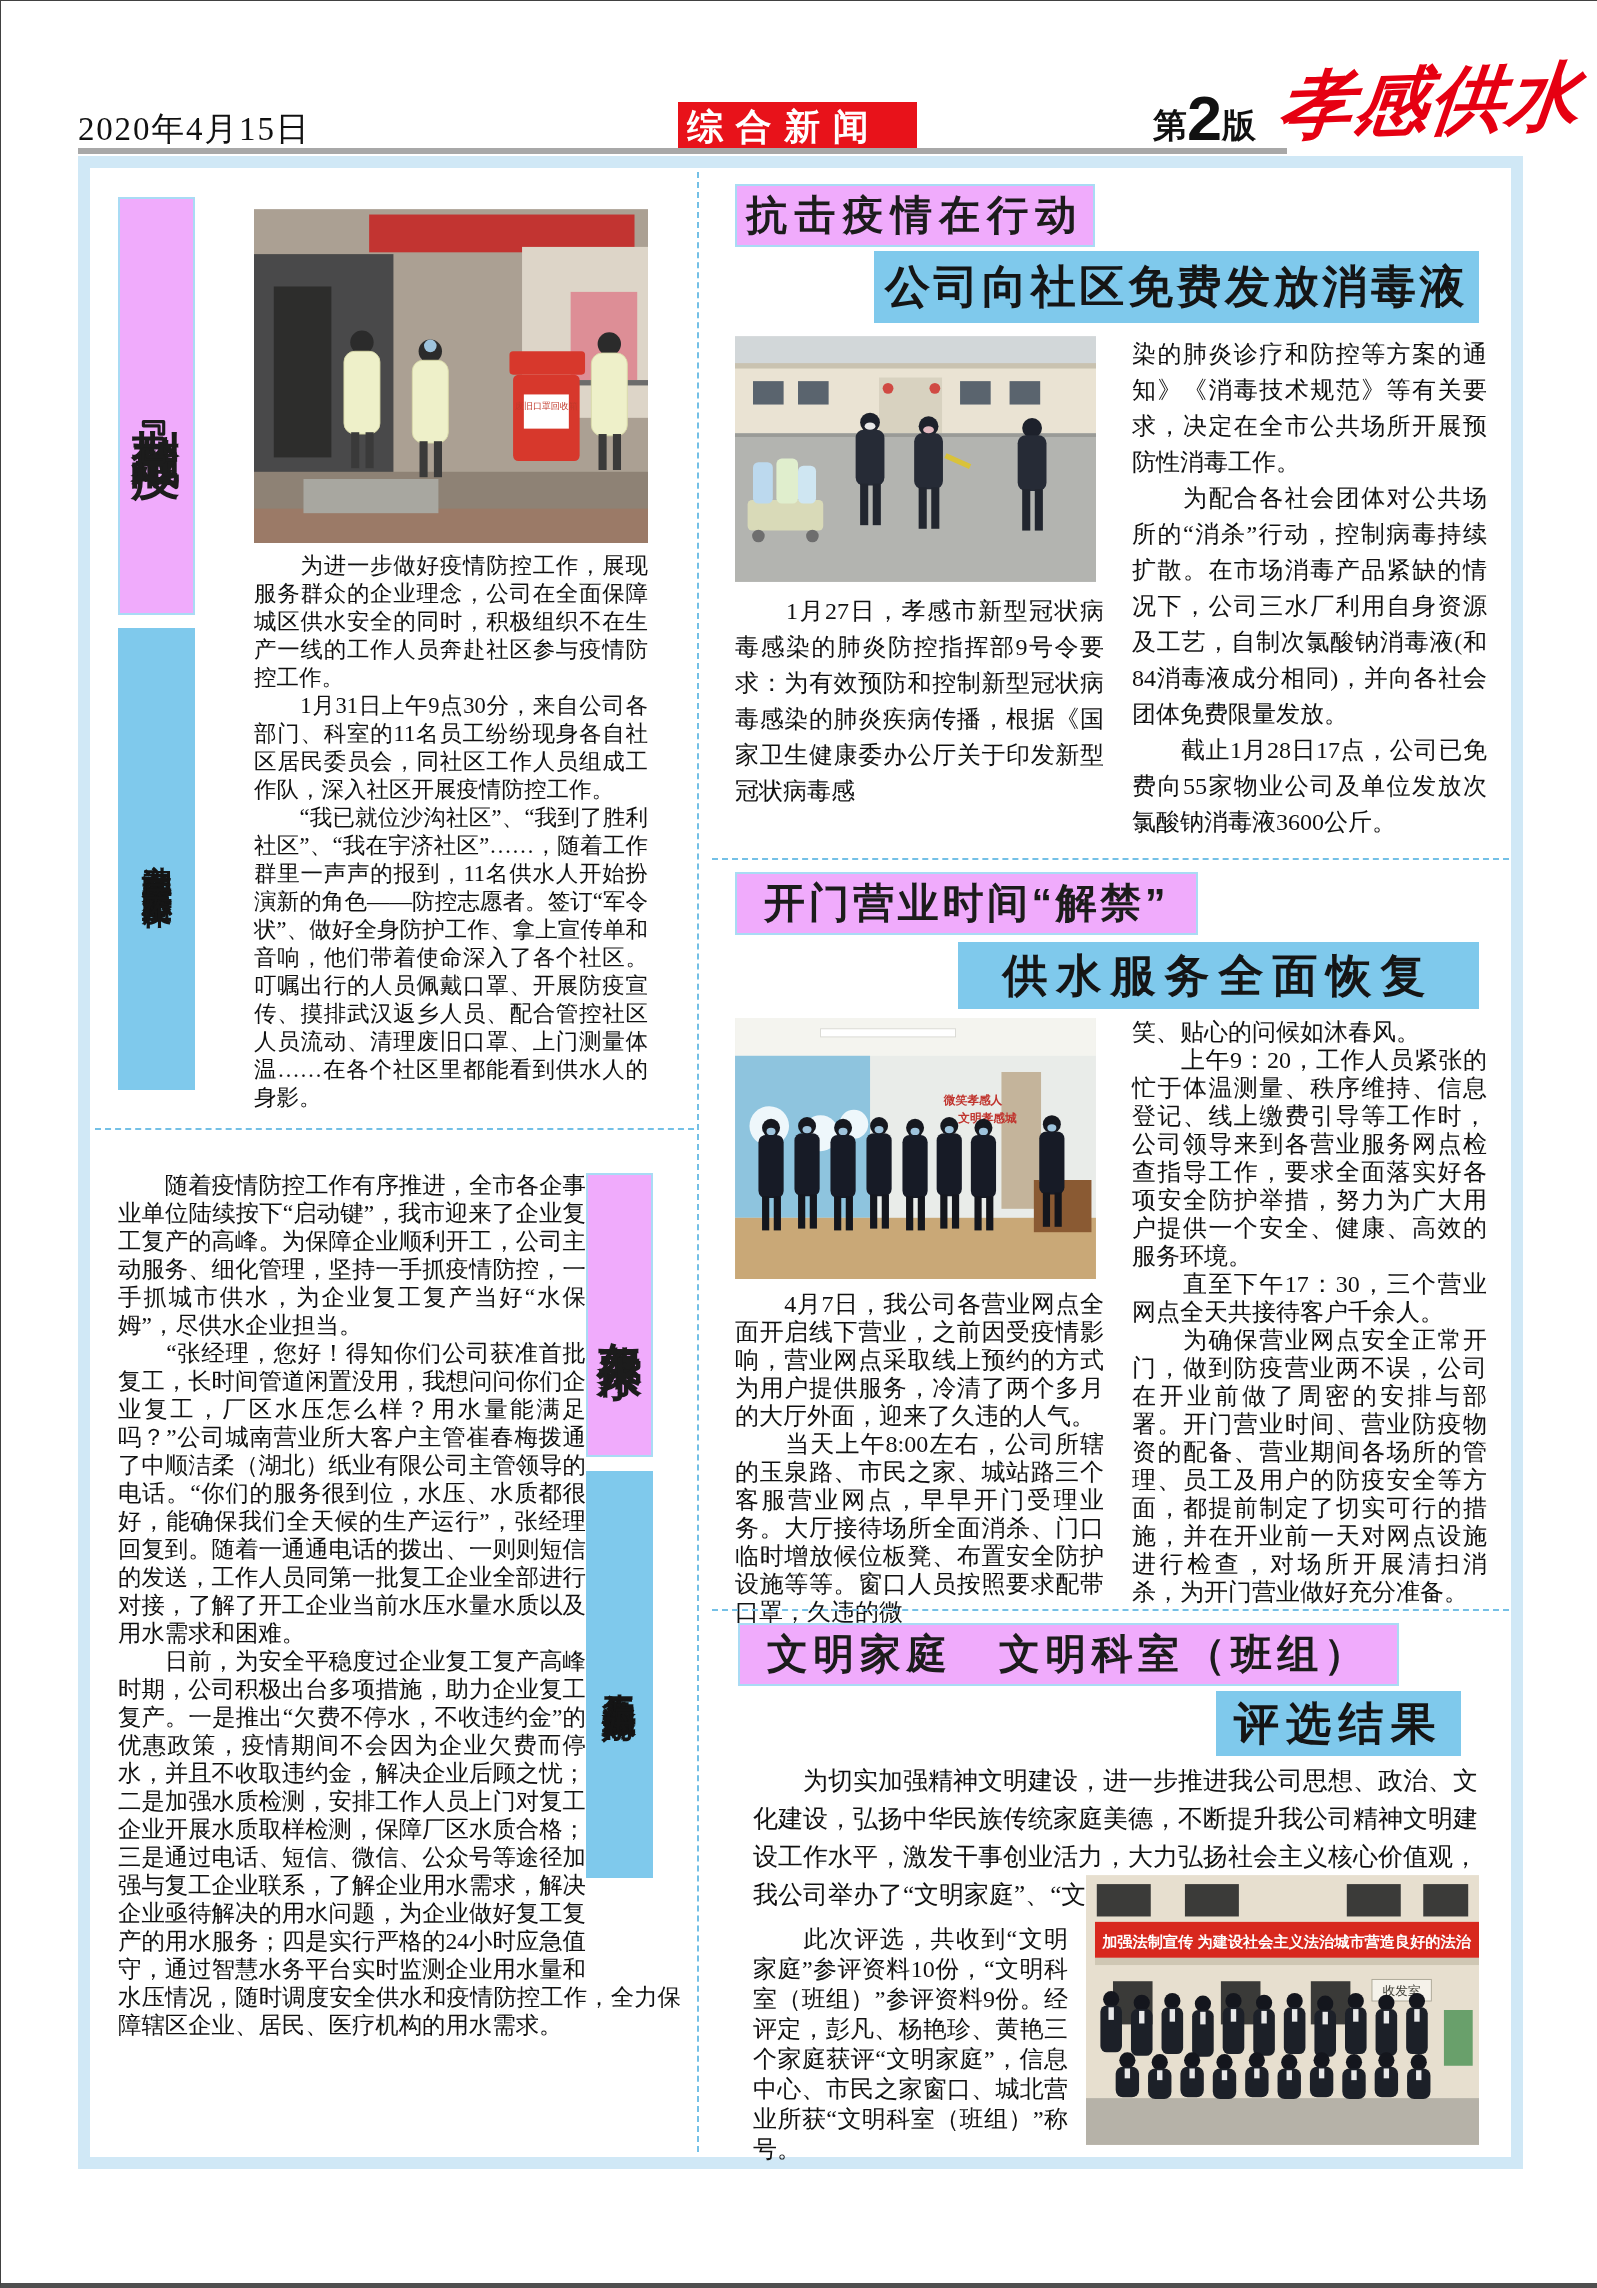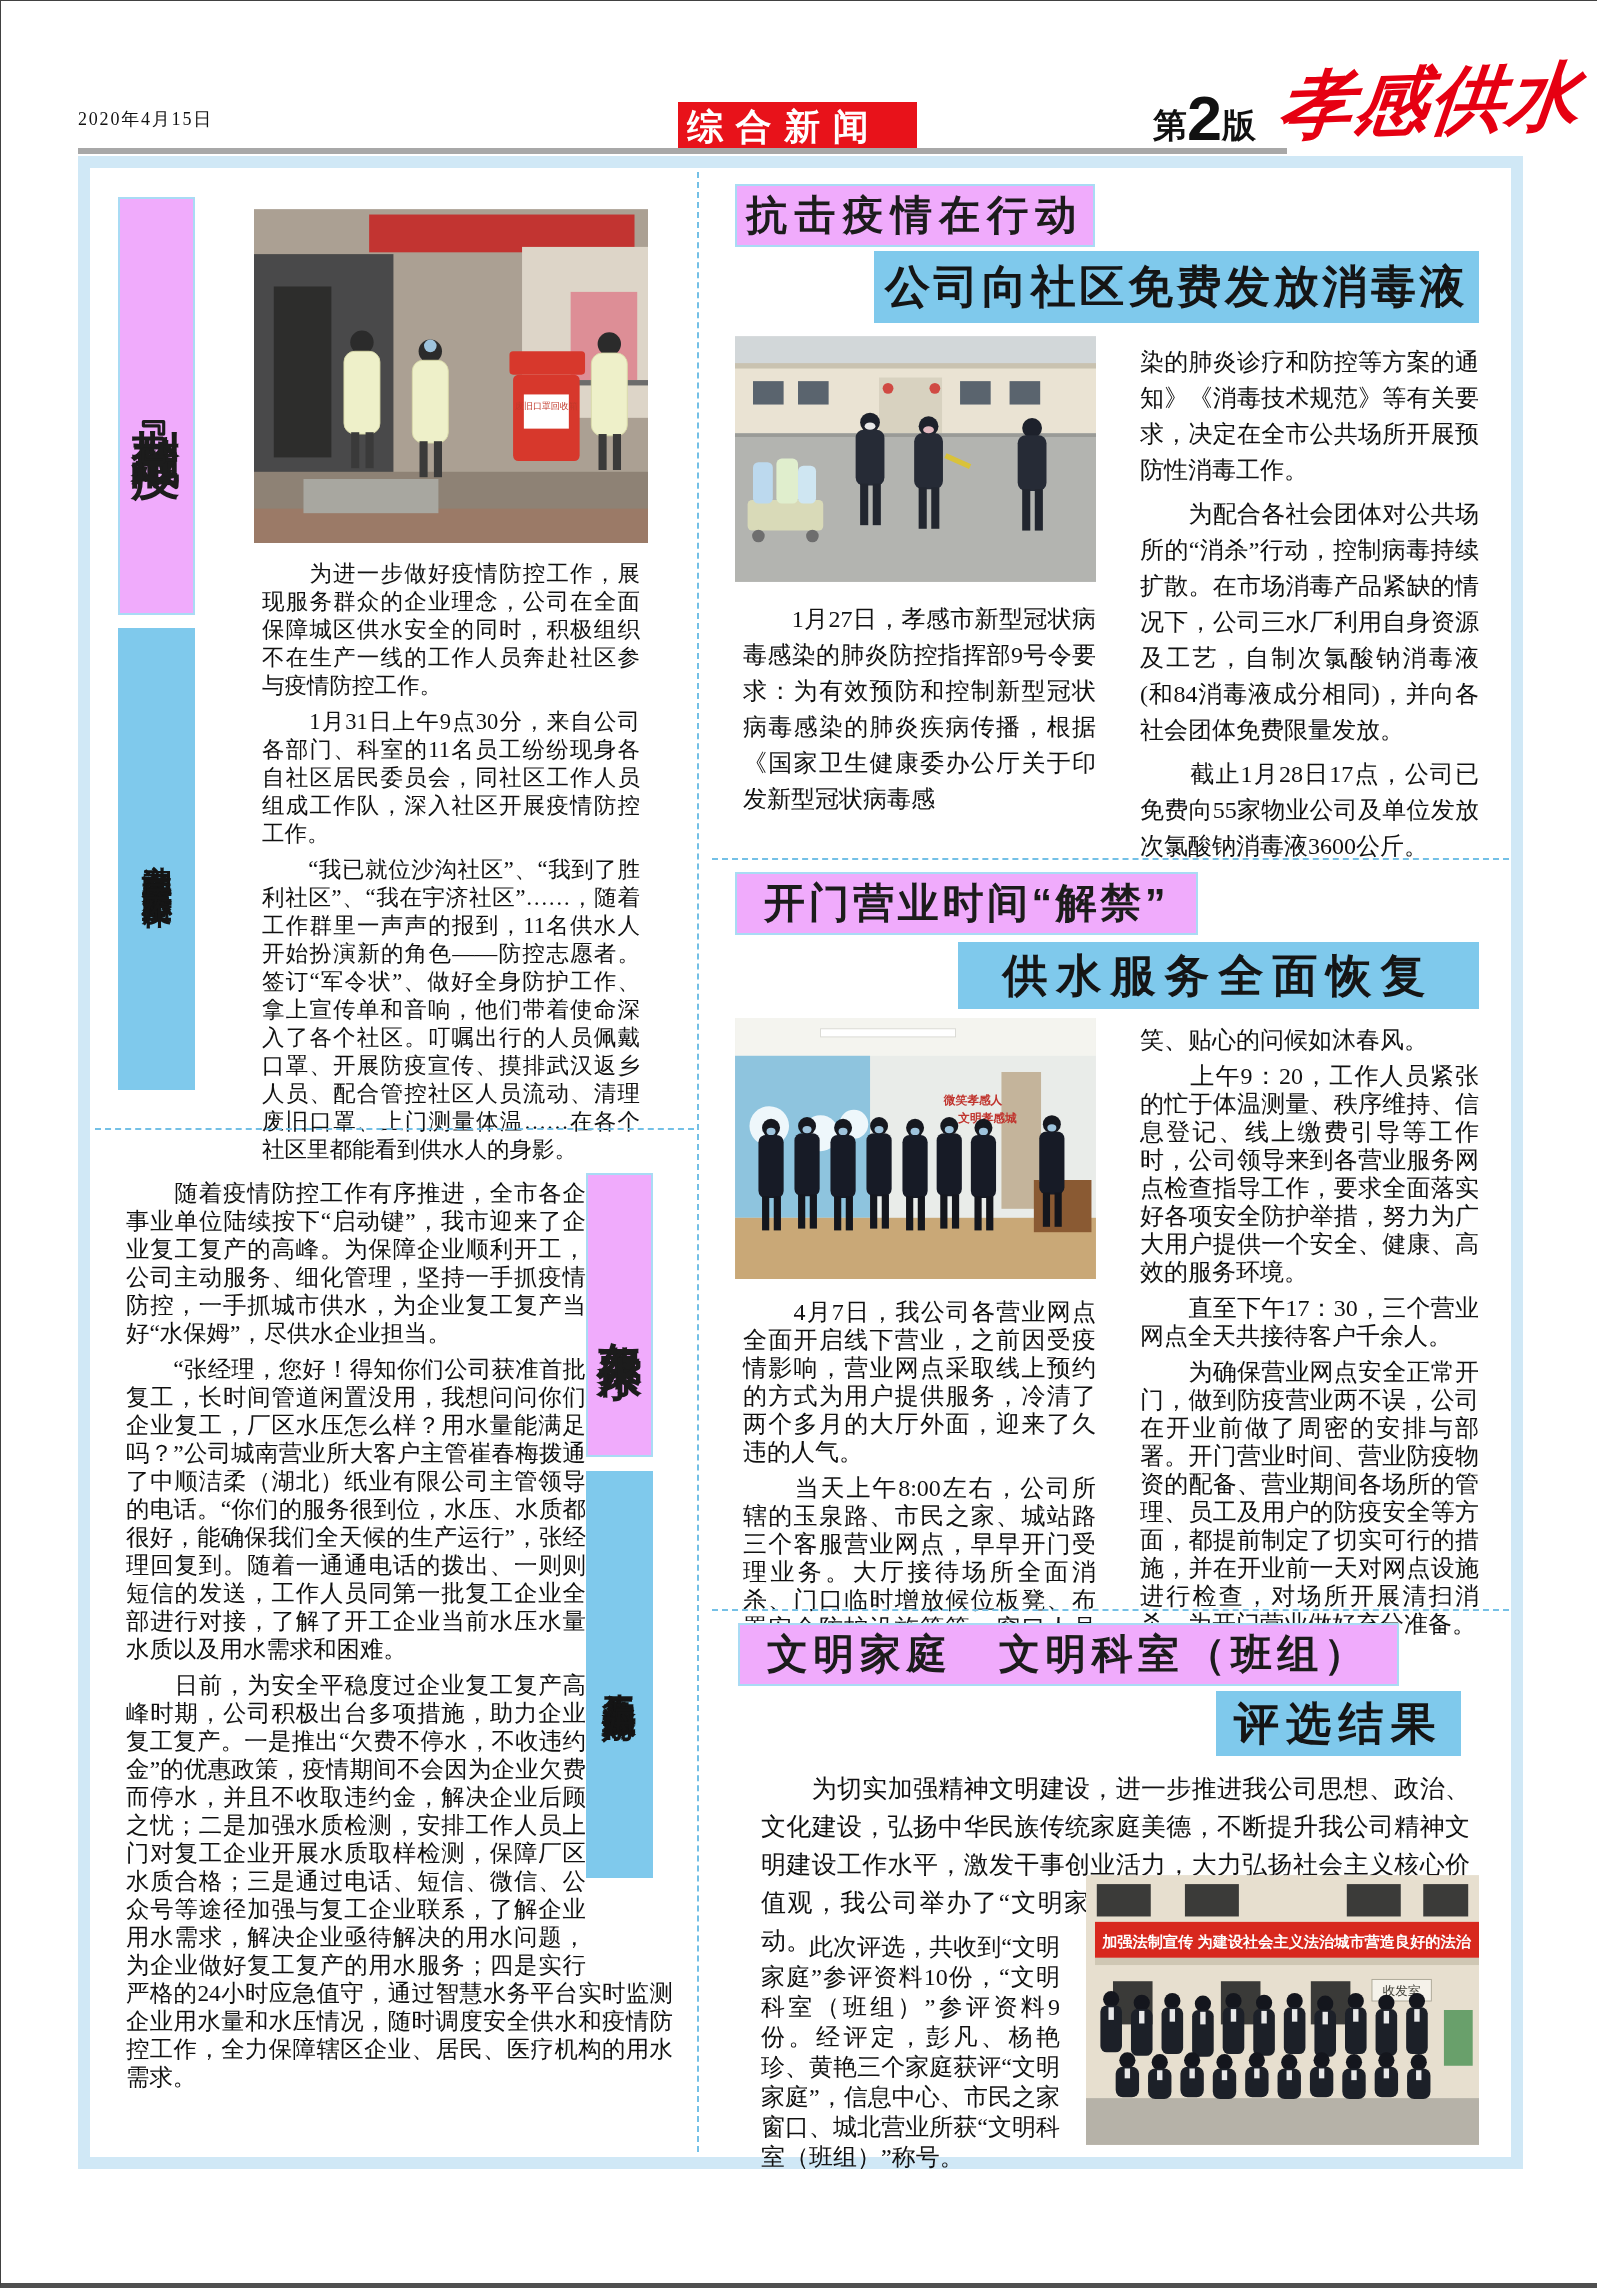--- a/index.html
+++ b/index.html
@@ -1,21 +1,21 @@
 <!DOCTYPE html>
 <html style="font-size:14.4px"><head>
 <meta charset="utf-8">
 <style>
   html,body{margin:0;padding:0;background:#e9e9e9;}
   .page{position:relative;width:1598px;height:2288px;background:#ffffff;margin:0 auto;
         border:1.8px solid #414141;border-bottom:5.4px solid #4f4f4f;box-sizing:border-box;overflow:hidden;
         font-family:"Liberation Serif",serif;color:#111;}
   .abs{position:absolute;}
   
-  .date{left:77px;top:106px;font-size:18px;letter-spacing:1.8px;}
+  .date{left:77px;top:106px;font-size:33px;letter-spacing:1.8px;}
   .section-box{left:677px;top:101px;width:239px;height:50px;background:#e8121a;color:#fff;
                display:flex;align-items:center;font-weight:bold;font-size:36px;
                letter-spacing:12.6px;font-family:"Liberation Sans",sans-serif;padding-left:9px;box-sizing:border-box;}
   .edition{left:1152px;top:79px;height:67px;display:flex;align-items:flex-end;font-weight:bold;}
   .edition .small{font-size:34px;line-height:1;padding-bottom:3.6px;}
   .edition .big{font-size:63px;line-height:.9;font-family:"Liberation Sans",sans-serif;}
   .masthead{left:1278px;top:52px;width:252px;font-size:74px;font-weight:bold;font-style:italic;
             color:#e60012;letter-spacing:1.8px;transform:rotate(-2deg) skewX(-8deg);white-space:nowrap;}
   .rule{left:77px;top:147px;width:1209px;height:6.3px;background:#a8a8a8;}
   
@@ -23,21 +23,21 @@
   .vdivider{left:696px;top:171px;height:1980px;width:0;border-left:2.7px dashed #74c0e6;}
   .hdivider{height:0;border-top:2.7px dashed #74c0e6;}
   
   .kbox{background:#f0abfc;border:2.7px solid #a9dbf4;box-sizing:border-box;display:flex;
         align-items:center;justify-content:center;font-weight:bold;color:#1c1c1c;
         font-family:"Liberation Sans",sans-serif;}
   .band{background:#7fc9ec;display:flex;align-items:center;justify-content:center;font-weight:bold;
         color:#151515;font-family:"Liberation Sans",sans-serif;}
   .vert{writing-mode:vertical-rl;}
   
-  .body-txt p{margin:8px;text-align:justify;}
+  .body-txt p{margin:0;text-align:justify;}
   .a1-body{font-size:22.5px;line-height:28px;}
   .a5-body{font-size:23.4px;line-height:28px;}
   .a2-col{font-size:24px;line-height:36px;}
   .a3-col{font-size:24px;line-height:28px;}
   .a4-p1{font-size:25px;line-height:38px;}
   .a4-p2{font-size:24px;line-height:30px;}
   .floatbox{float:right;width:95px;height:792px;}
   .fk1{width:67px;height:284px;margin-top:1.8px;}
   .fk2{width:67px;height:407px;margin-top:14.4px;}
   svg{display:block;}

